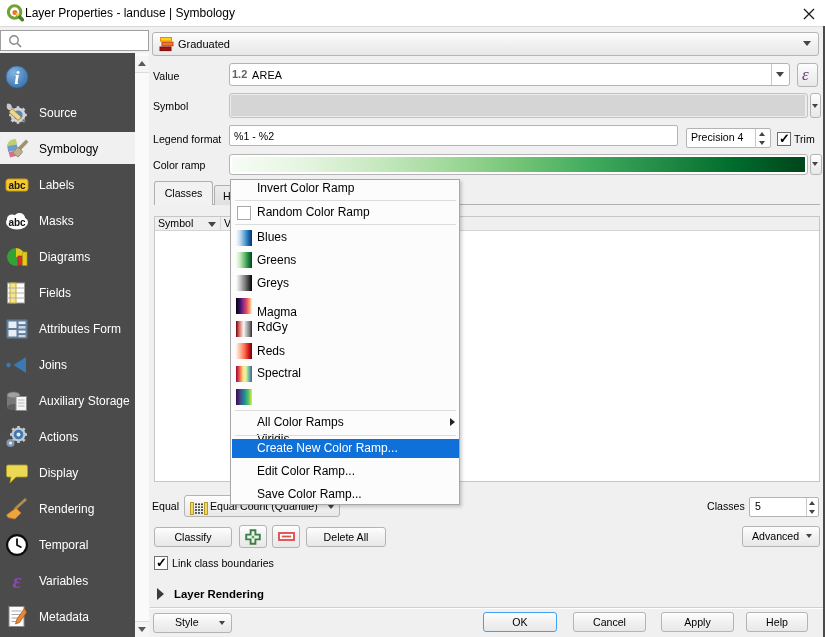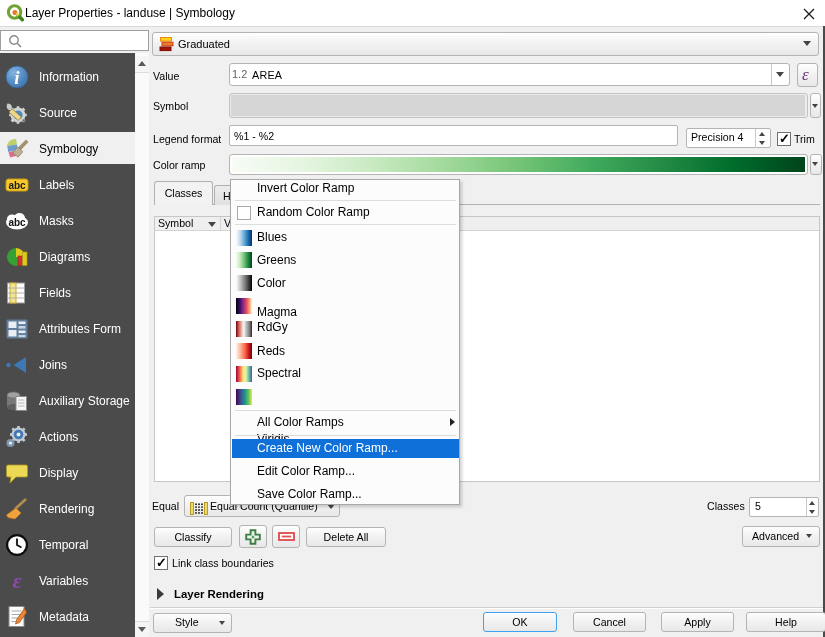--- a/index.html
+++ b/index.html
@@ -60,21 +60,20 @@
           <defs>
             <radialGradient id="gi" cx="0.35" cy="0.3" r="0.9">
               <stop offset="0" stop-color="#85b5e0"></stop>
               <stop offset="0.6" stop-color="#4d84bd"></stop>
               <stop offset="1" stop-color="#3a6da3"></stop>
             </radialGradient>
           </defs>
           <circle cx="12" cy="12" r="11" fill="url(#gi)" stroke="#335f92" stroke-width="0.8"></circle>
           <text x="12" y="19" font-family="Liberation Serif" font-style="italic" font-weight="bold" font-size="19" fill="#fff" text-anchor="middle">i</text>
         </svg></span>
-      <span class="lab">Information</span>
     </div>
     <div class="abs sbitem" style="top:94.5px;">
       <span class="ic"><svg width="24" height="24" viewBox="0 0 24 24">
           <g fill="#d2d2d2">
             <circle cx="13" cy="14" r="7.5"></circle>
             <rect x="11.7" y="5.2" width="2.6" height="3"></rect>
             <rect x="11.7" y="19.8" width="2.6" height="3"></rect>
             <rect x="4.2" y="12.7" width="3" height="2.6"></rect>
             <rect x="18.8" y="12.7" width="3" height="2.6"></rect>
             <rect x="6.2" y="7.2" width="3" height="3" transform="rotate(45 7.7 8.7)"></rect>
@@ -244,21 +243,21 @@
 <svg class="abs" style="left:159px;top:37px" width="16" height="15" viewBox="0 0 16 15">
  <rect x="1.5" y="0.5" width="11" height="3.6" fill="#ffd215" stroke="#e88b10" stroke-width="1"></rect>
  <rect x="3" y="5.2" width="11" height="3.6" fill="#f3772b" stroke="#c8401a" stroke-width="1"></rect>
  <rect x="1" y="10" width="11" height="3.6" fill="#a31309" stroke="#7c0e06" stroke-width="1"></rect>
 </svg>
 <div class="abs lbl" style="left:178px;top:38px;font-size:11px;">Graduated</div>
 <div class="abs arrow-d" style="left:803px;top:41px;"></div>
 
 <div class="abs lbl" style="left:153px;top:70px;">Value</div>
 <div class="abs txt" style="left:229px;top:63px;width:561px;height:23px;border-radius:3px;"></div>
-<div class="abs lbl" style="left:232px;top:68px;color:#636363;font-weight:normal;font-size:11px;">1.2</div>
+<div class="abs lbl" style="left:232px;top:68px;color:#636363;font-weight:bold;font-size:11px;">1.2</div>
 <div class="abs lbl" style="left:252px;top:69px;font-size:10.8px;letter-spacing:0.2px;">AREA</div>
 <div class="abs" style="left:771px;top:64px;width:1px;height:21px;background:#c9c9c9;"></div>
 <div class="abs arrow-d" style="left:776px;top:72px;"></div>
 <div class="abs btn" style="left:797px;top:63px;width:21px;height:24px;"></div>
 <div class="abs" style="left:802px;top:65px;font-family:'Liberation Serif',serif;font-style:italic;font-size:17px;color:#6e3a79;">ε</div>
 
 <div class="abs lbl" style="left:153px;top:100px;">Symbol</div>
 <div class="abs" style="left:229px;top:93px;width:579px;height:25px;background:#ececec;border:1px solid #c2c2c2;border-radius:3px;box-sizing:border-box;"></div>
 <div class="abs" style="left:231px;top:95px;width:574px;height:21px;background:#d5d5d5;"></div>
 <div class="abs btn" style="left:810px;top:93px;width:11px;height:25px;"></div>
@@ -345,35 +344,35 @@
 <div class="abs lbl" style="left:174px;top:588px;font-weight:bold;font-size:11.4px;">Layer Rendering</div>
 
 <div class="abs" style="left:150px;top:607px;width:673px;height:1px;background:#cfcfcf;border-bottom:1px solid #fff;"></div>
 
 <div class="abs btn" style="left:153px;top:613px;width:79px;height:20px;"></div>
 <div class="abs lbl" style="left:175px;top:616px;">Style</div>
 <div class="abs arrow-d" style="left:219px;top:621px;border-left-width:3.5px;border-right-width:3.5px;border-top-width:4px;"></div>
 <div class="abs btn" style="left:483px;top:612px;width:74px;height:20px;text-align:center;line-height:19px;border:1.5px solid #42a1ee;">OK</div>
 <div class="abs btn" style="left:573px;top:612px;width:73px;height:20px;text-align:center;line-height:19px;">Cancel</div>
 <div class="abs btn" style="left:661px;top:612px;width:73px;height:20px;text-align:center;line-height:19px;">Apply</div>
-<div class="abs btn" style="left:746px;top:612px;width:80px;height:20px;text-align:center;line-height:19px;">Help</div>
+<div class="abs btn" style="left:746px;top:612px;width:62px;height:20px;text-align:center;line-height:19px;">Help</div>
 
 <div class="abs" id="menu"></div>
 <div id="menuitems">
     <div class="abs mi" style="left:257px;top:178.5px;">Invert Color Ramp</div>
     <div class="abs" style="left:235px;top:199.5px;width:221px;height:1px;background:#dcdcdc;"></div>
     <div class="abs" style="left:237px;top:205.5px;width:12px;height:12px;background:#fff;border:1px solid #a8a8a8;"></div>
     <div class="abs mi" style="left:257px;top:203px;">Random Color Ramp</div>
     <div class="abs" style="left:235px;top:223.5px;width:221px;height:1px;background:#dcdcdc;"></div>
     <div class="abs sw" style="left:236px;top:229.7px;background:linear-gradient(90deg,#f7fbff,#c6dbef 25%,#6baed6 50%,#2171b5 75%,#08306b)"></div>
     <div class="abs mi" style="left:257px;top:228.2px;">Blues</div>
     <div class="abs sw" style="left:236px;top:252.39999999999998px;background:linear-gradient(90deg,#f7fcf5,#c7e9c0 25%,#74c476 50%,#238b45 75%,#00441b)"></div>
     <div class="abs mi" style="left:257px;top:250.89999999999998px;">Greens</div>
     <div class="abs sw" style="left:236px;top:275.1px;background:linear-gradient(90deg,#ffffff,#bdbdbd 30%,#737373 60%,#252525 88%,#000000)"></div>
-    <div class="abs mi" style="left:257px;top:273.6px;">Color</div>
+    <div class="abs mi" style="left:257px;top:273.6px;">Greys</div>
     <div class="abs sw" style="left:236px;top:297.8px;background:linear-gradient(90deg,#000004,#3b0f70 25%,#8c2981 45%,#de4968 65%,#fe9f6d 85%,#fcfdbf)"></div>
     <div class="abs mi" style="left:257px;top:303px;">Magma</div>
     <div class="abs sw" style="left:236px;top:320.5px;background:linear-gradient(90deg,#67001f,#d6604d 18%,#f7f7f7 48%,#bababa 65%,#878787 82%,#2a2a2a)"></div>
     <div class="abs mi" style="left:257px;top:318px;">RdGy</div>
     <div class="abs sw" style="left:236px;top:343.2px;background:linear-gradient(90deg,#fff5f0,#fcbba1 25%,#fb6a4a 55%,#cb181d 80%,#67000d)"></div>
     <div class="abs mi" style="left:257px;top:341.7px;">Reds</div>
     <div class="abs sw" style="left:236px;top:365.9px;background:linear-gradient(90deg,#9e0142,#f46d43 25%,#fee08b 45%,#e6f598 62%,#66c2a5 80%,#5e4fa2)"></div>
     <div class="abs mi" style="left:257px;top:364.4px;">Spectral</div>
     <div class="abs sw" style="left:236px;top:388.6px;background:linear-gradient(90deg,#440154,#3b528b 30%,#21918c 55%,#5ec962 80%,#fde725)"></div>
     <div class="abs mi" style="left:257px;top:387.1px;margin-top:43px;">Viridis</div>

